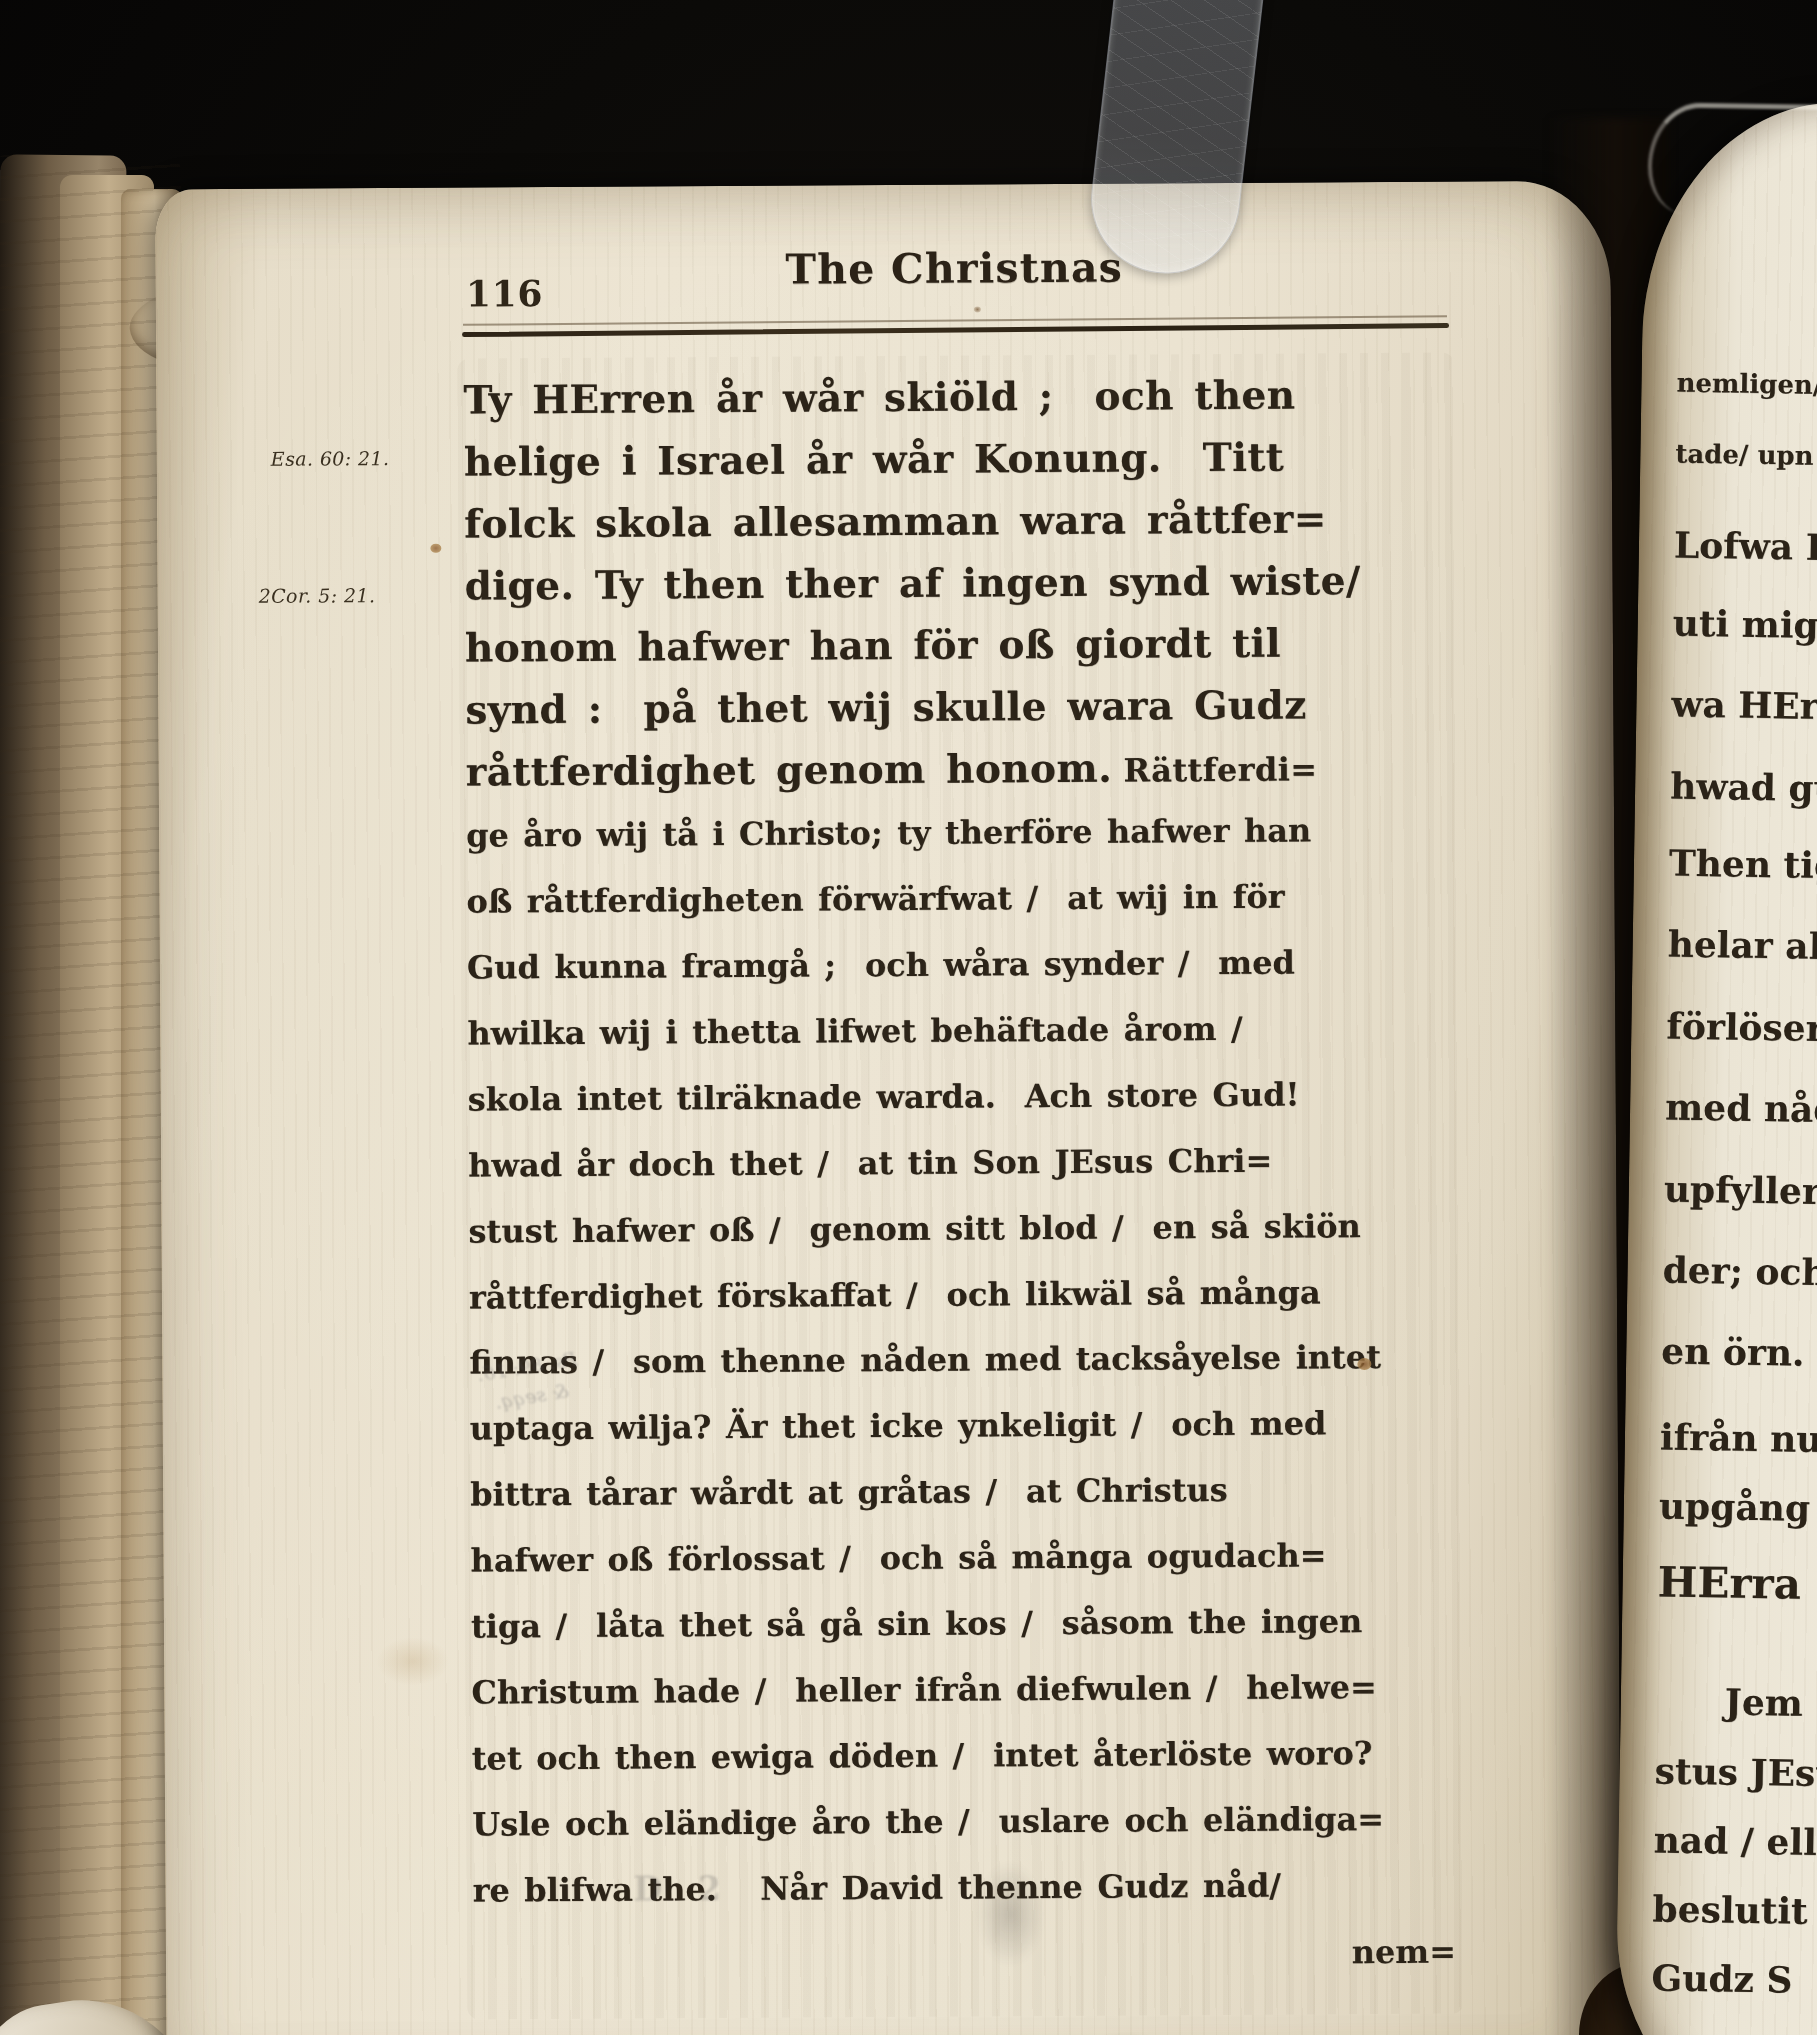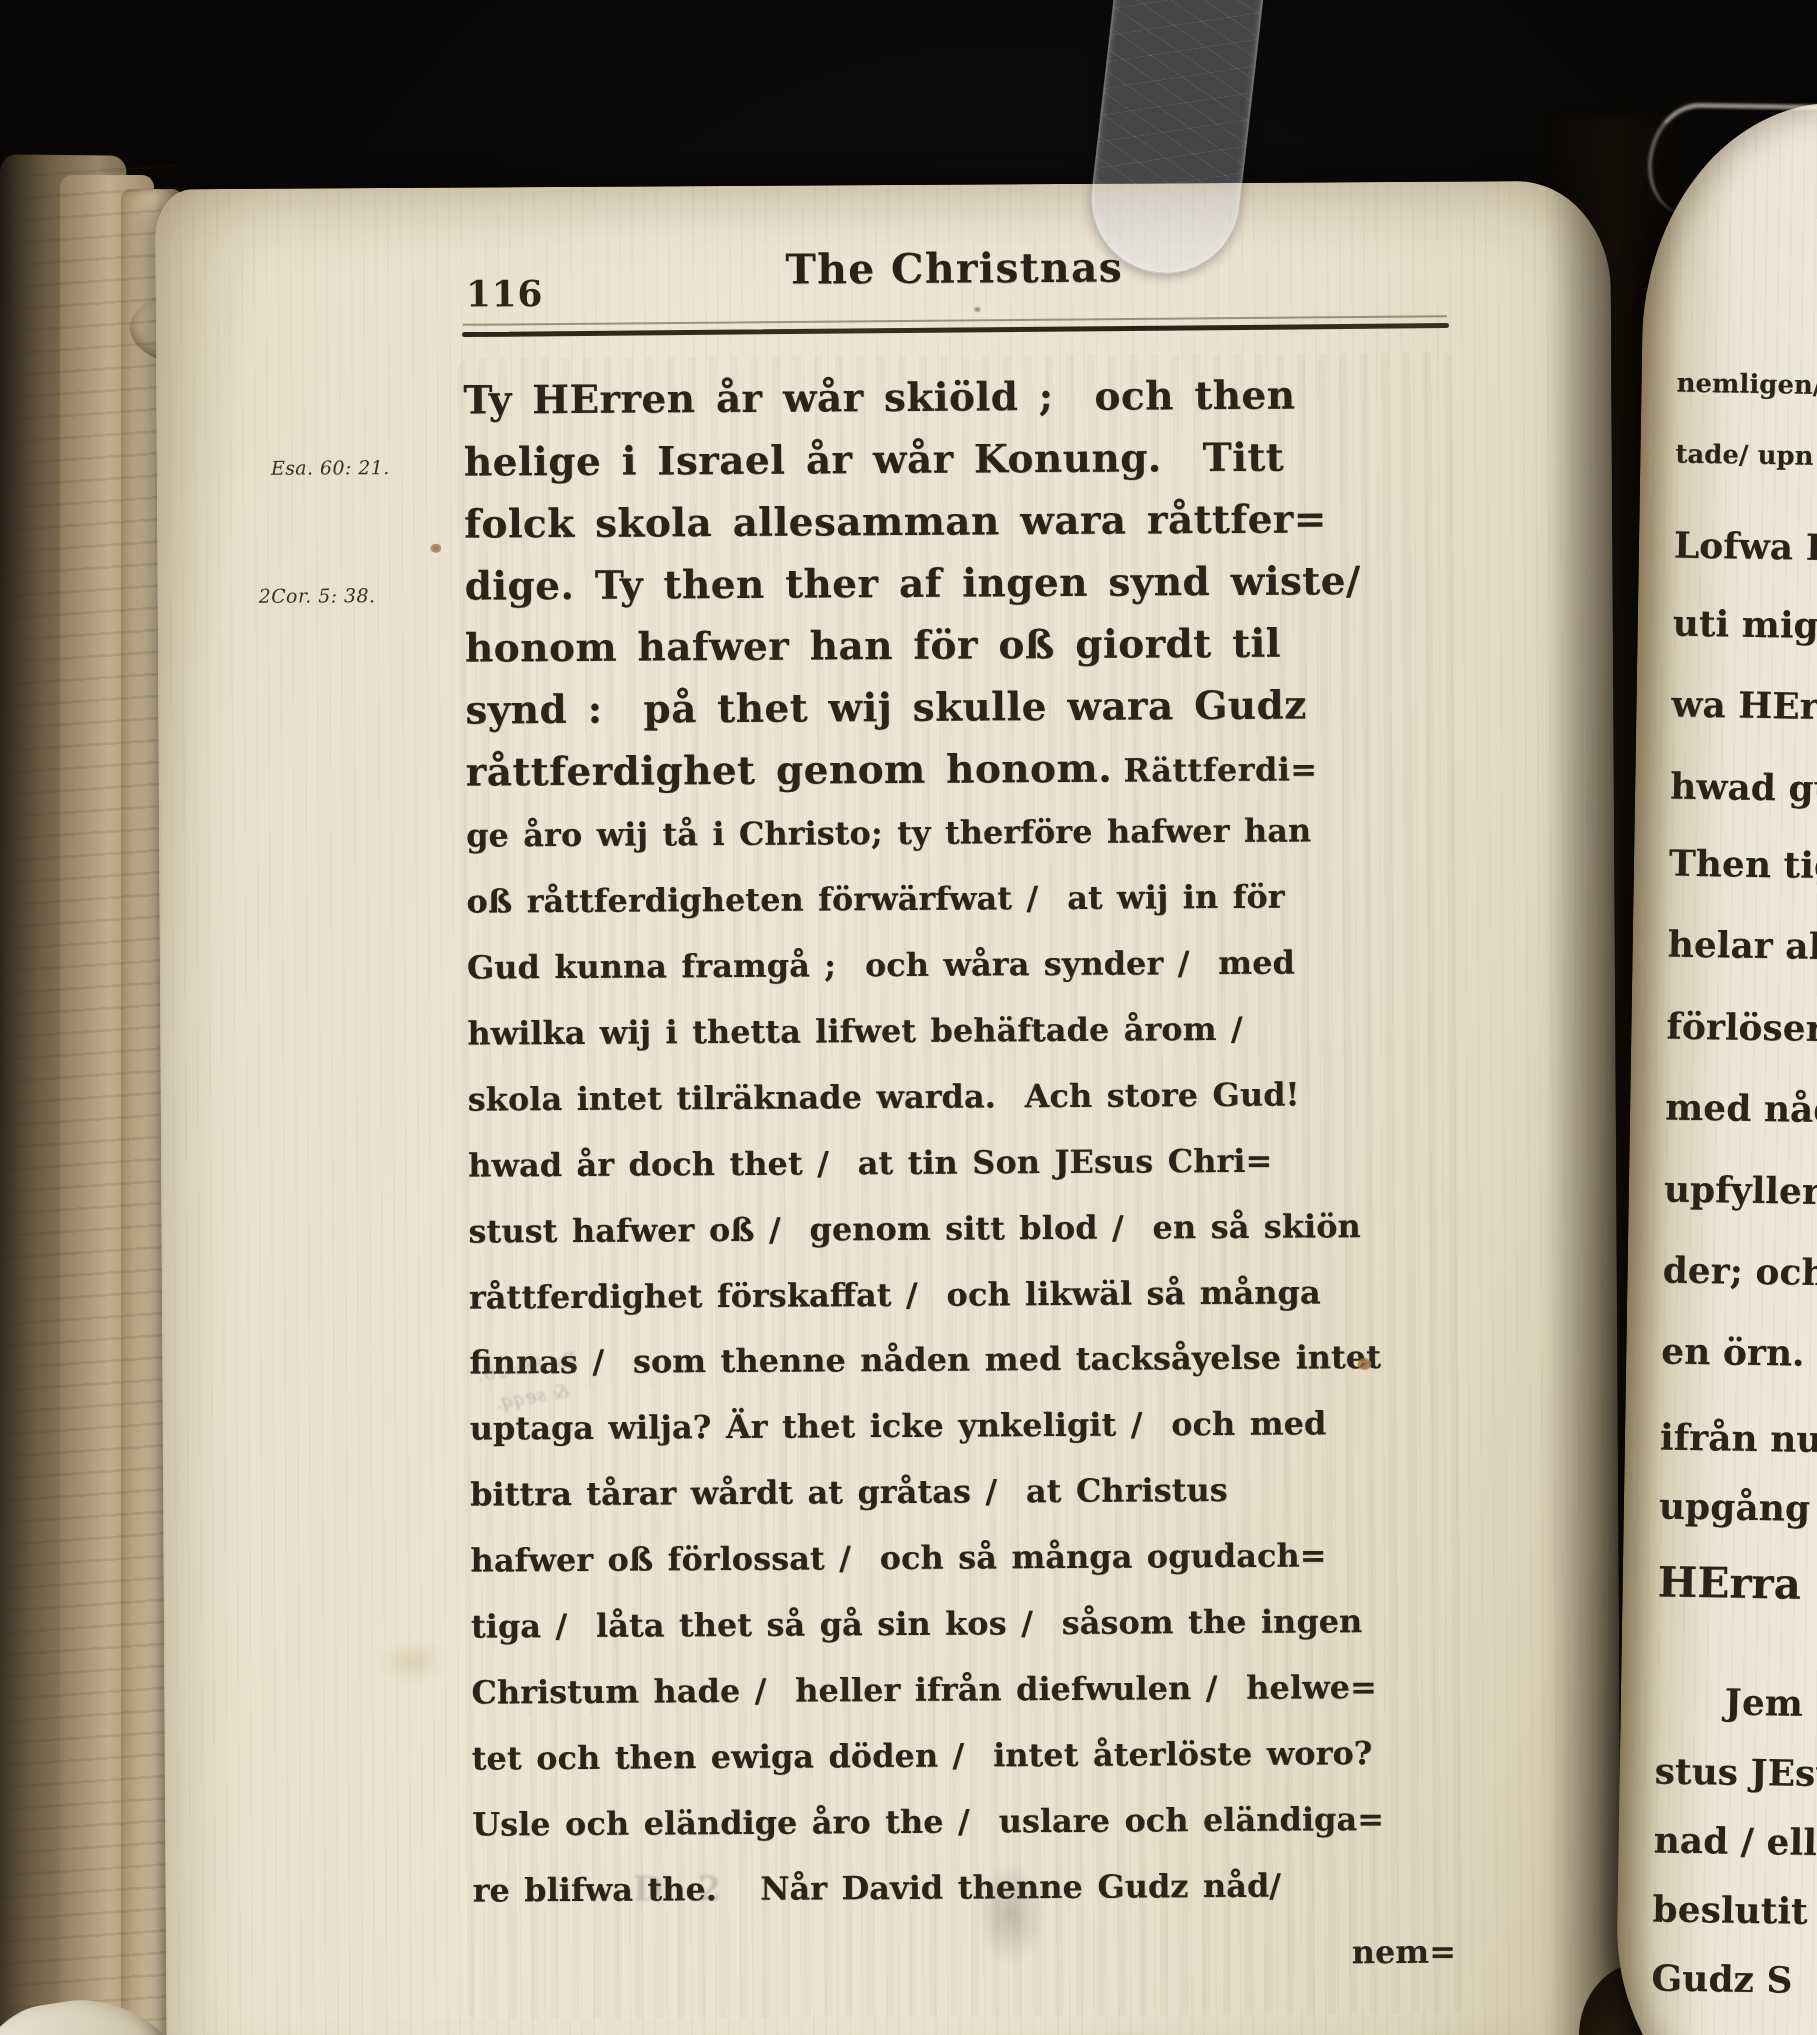--- a/index.html
+++ b/index.html
@@ -101,21 +101,21 @@
   .rule-thick{
     position:absolute; left:306px; top:143px; width:987px; height:4.5px;
     background: linear-gradient(90deg,#2e2417 0%,#3a2e1d 40%,#2a2114 70%,#39301f 100%);
     border-radius:2.4px; transform:rotate(-.18deg);
   }
   
   .margin-note{
     position:absolute; font-style:italic; font-size:19px; color:#3a3020; letter-spacing:0.4px;
     white-space:pre;
   }
-  .mn1{ left:114px; top:268px;text-align:center; }
+  .mn1{ left:114px; top:259px;text-align:center; }
   .mn2{ left:101px; top:396px; }
   
   .bline{
     position:absolute; left:307px; white-space:pre; color:#2b2318; font-weight:bold;
     text-shadow: 0.4px 0.4px 0 rgba(43,35,24,.28), 0 0 1.2px rgba(43,35,24,.18);
   }
   .bline.L{ font-size:39px; word-spacing:6.5px; letter-spacing:0.4px; }
   .bline.S{ font-size:32px; word-spacing:3.3px; }
   .bline .seg-small{ font-size:32px; word-spacing:3.3px; padding-left:11.4px; }
   .catchword{
@@ -207,21 +207,21 @@
     <div class="stain s2"></div>
     <div class="stain s3"></div>
     <div class="stain s4"></div>
 
     <div class="pg-num">116</div>
     <div class="run-title">The Christnas</div>
     <div class="rule-thin"></div>
     <div class="rule-thick"></div>
 
     <div class="margin-note mn1">Esa. 60: 21.</div>
-    <div class="margin-note mn2">2Cor. 5: 38.</div>
+    <div class="margin-note mn2">2Cor. 5: 21.</div>
 
     <div id="bodyLines">
         <div class="bline L" style="top: 189px;">Ty HErren år wår skiöld ;  och then</div>
         <div class="bline L" style="top: 251px;">helige i Israel år wår Konung.  Titt</div>
         <div class="bline L" style="top: 313px;">folck skola allesamman wara råttfer=</div>
         <div class="bline L" style="top: 375px;">dige. Ty then ther af ingen synd wiste/</div>
         <div class="bline L" style="top: 437px;">honom hafwer han för oß giordt til</div>
         <div class="bline L" style="top: 499px;">synd :  på thet wij skulle wara Gudz</div>
         <div class="bline L" style="top: 561px;"><span>råttferdighet genom honom.</span><span class="seg-small">Rättferdi=</span></div>
         <div class="bline S" style="top: 629px;">ge åro wij tå i Christo; ty therföre hafwer han</div>

